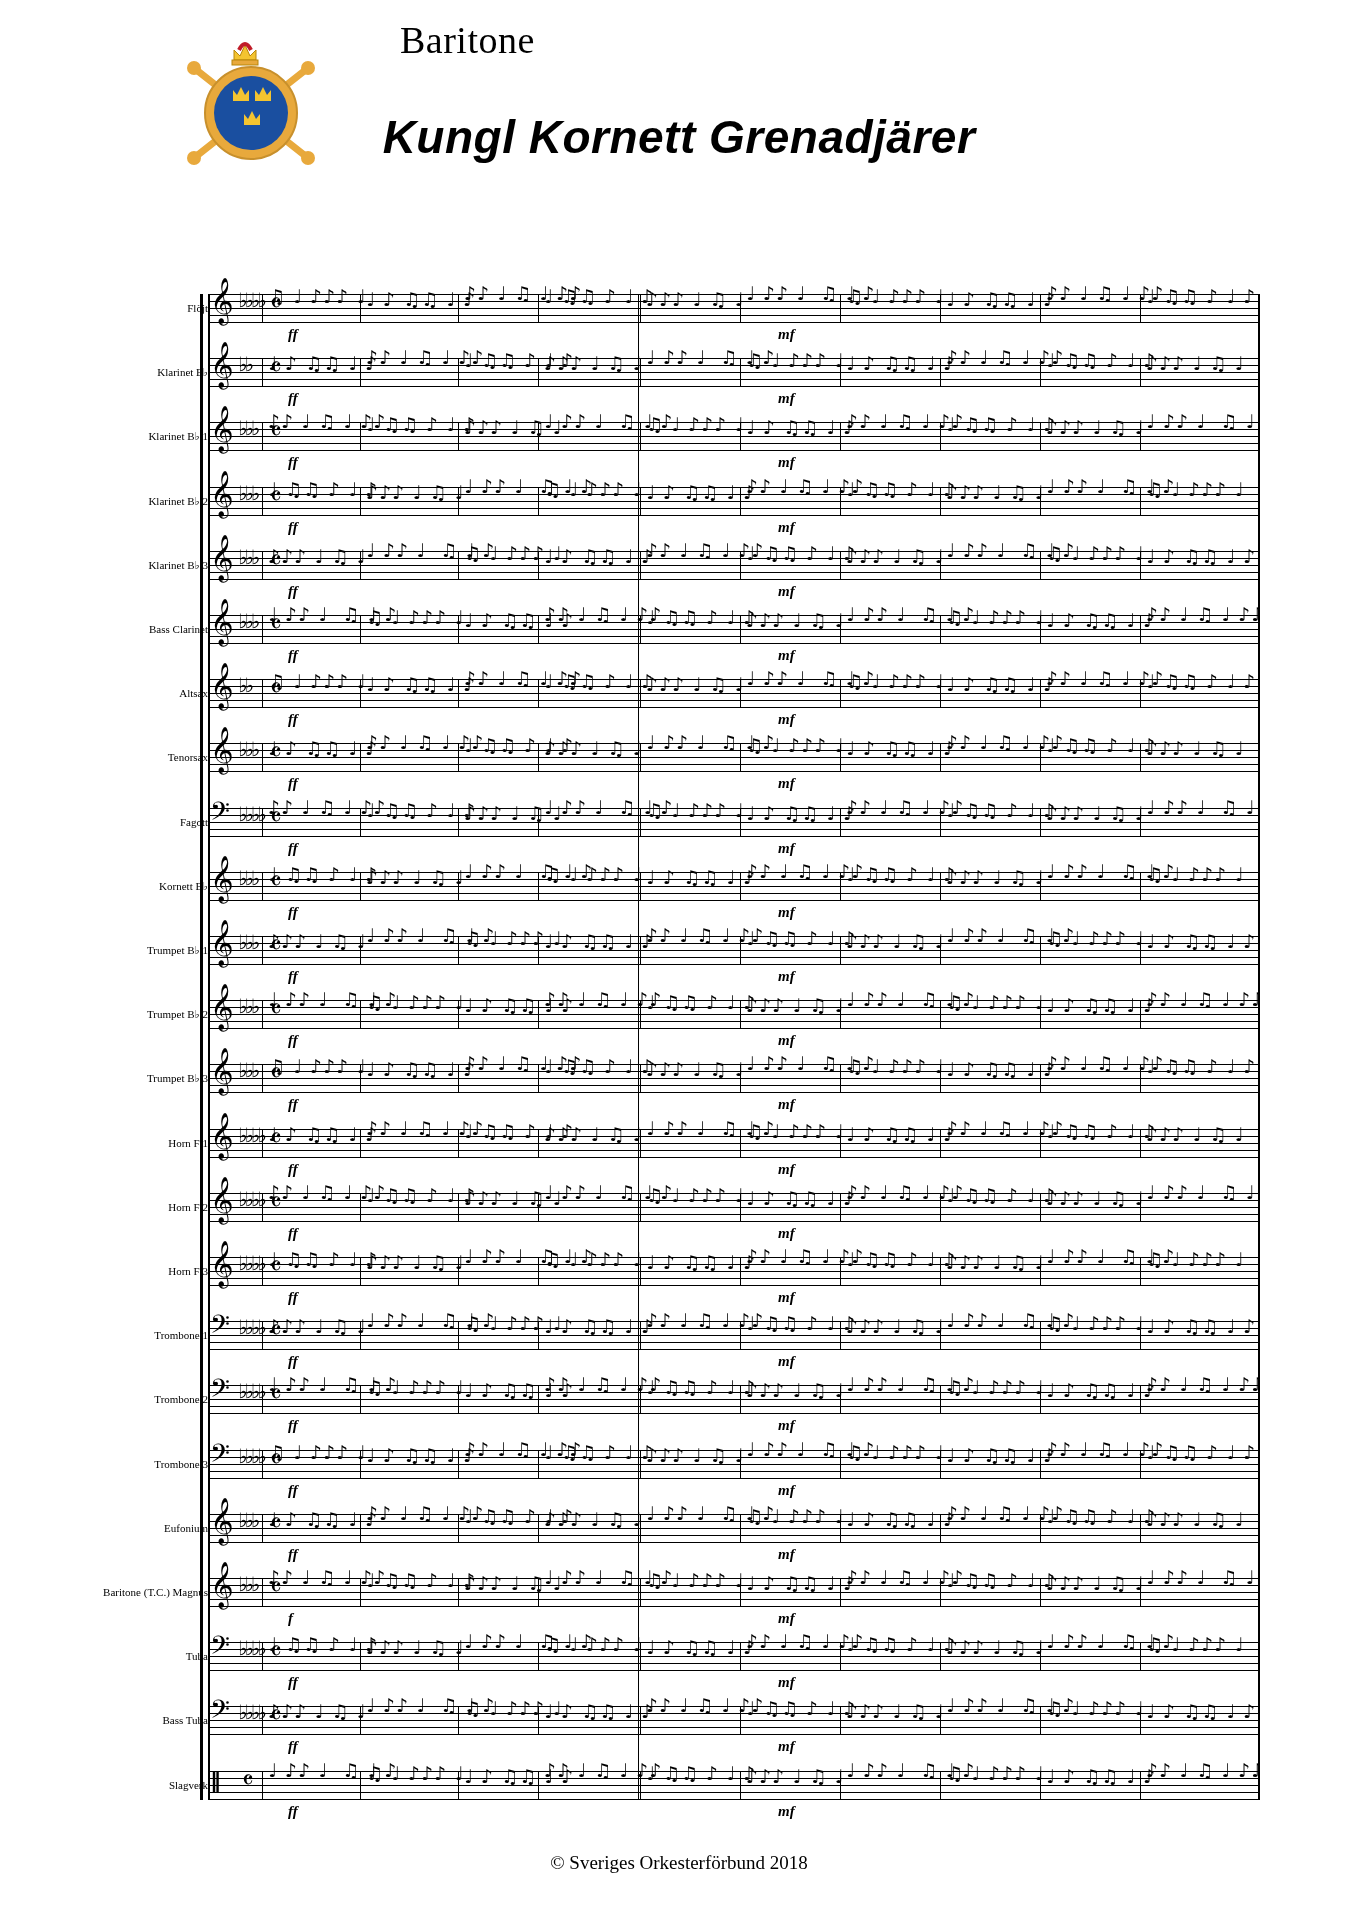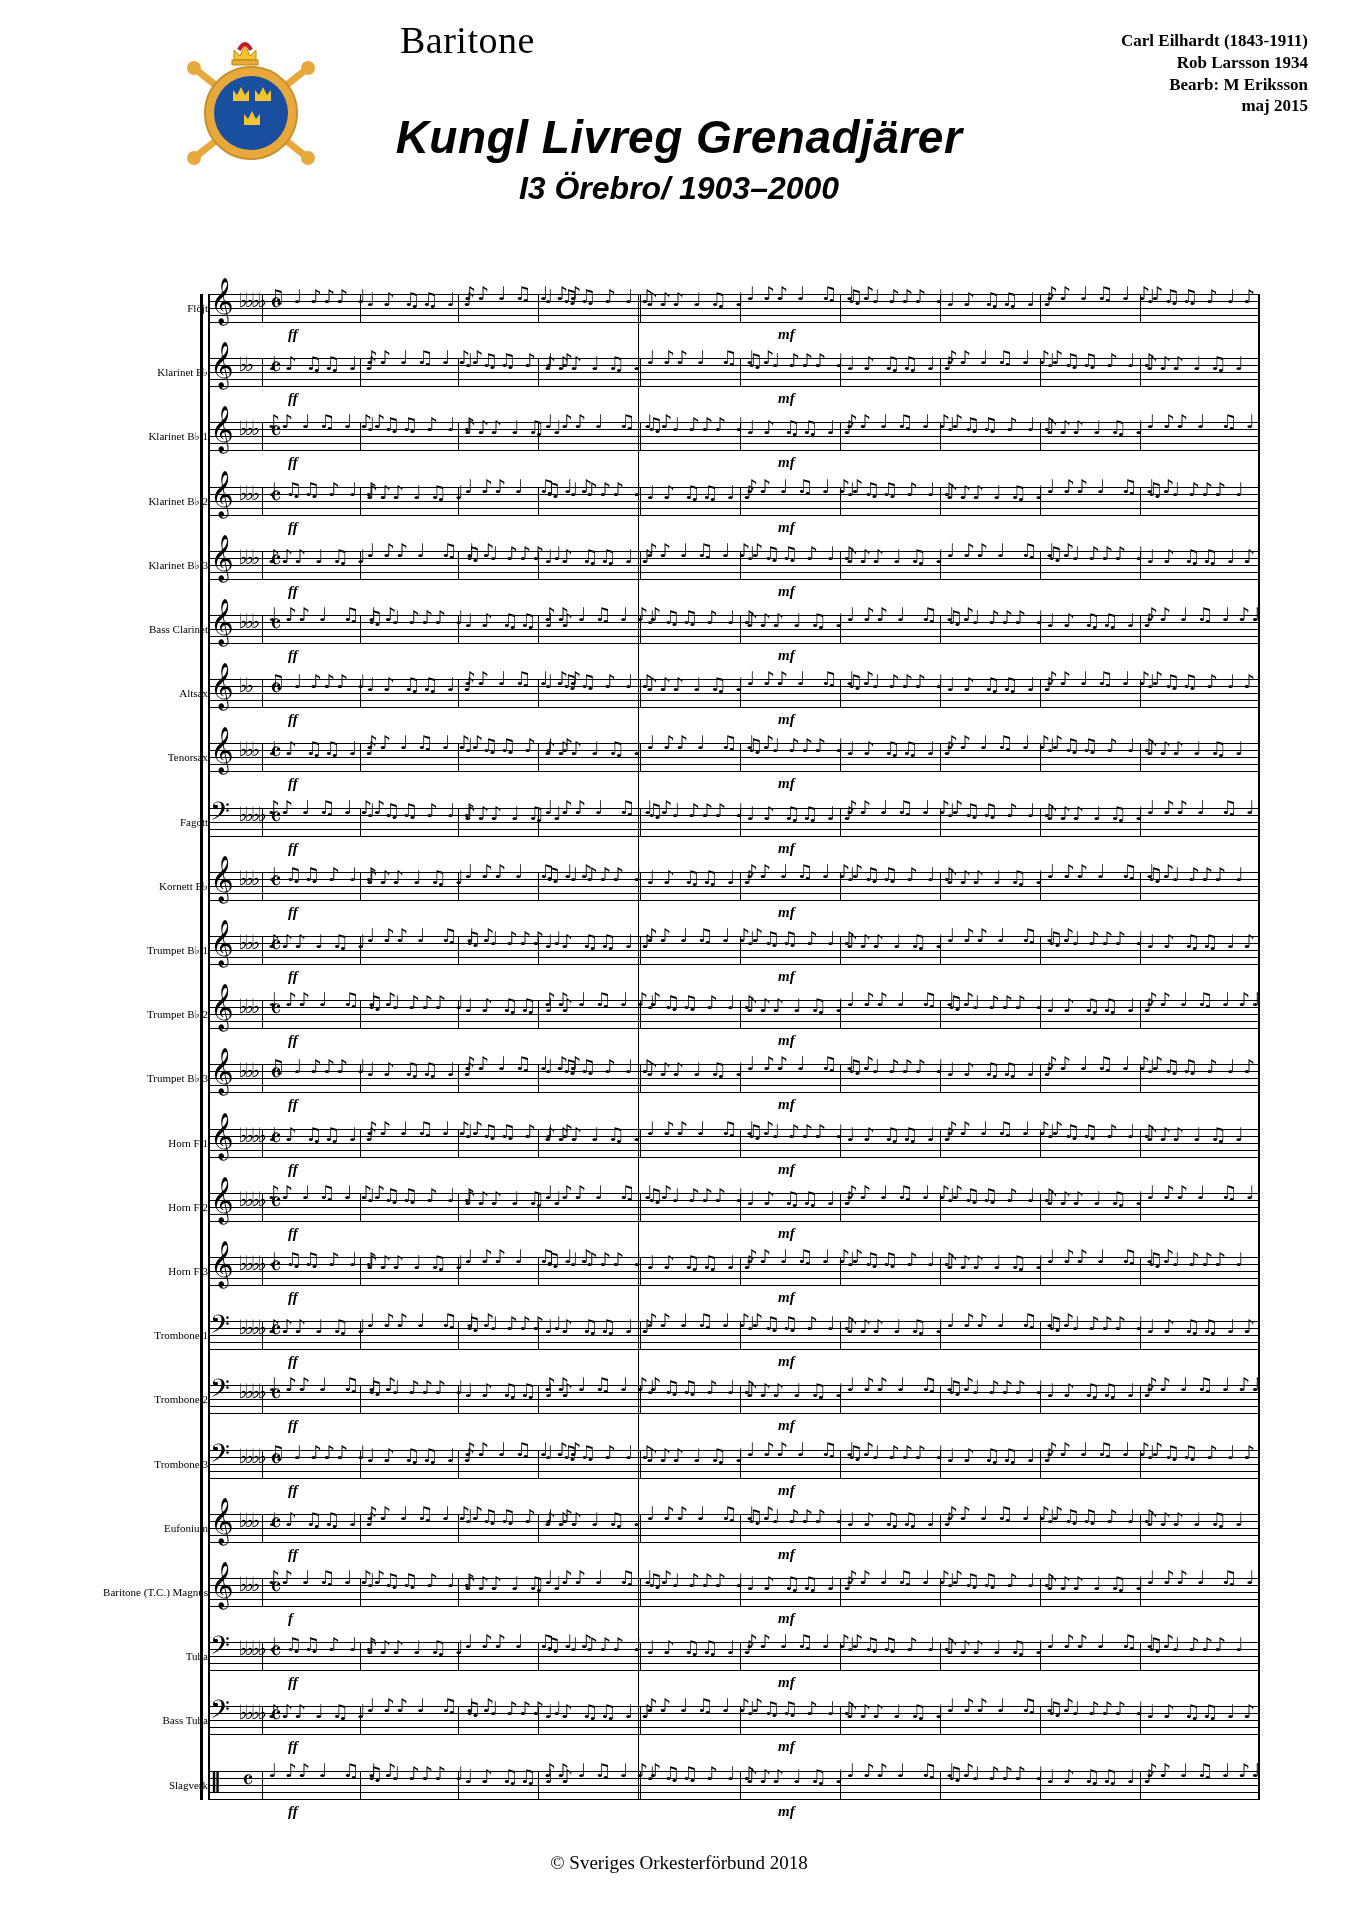--- a/index.html
+++ b/index.html
@@ -230,29 +230,22 @@
       <g>
         <path d="M58 30 l0 -10 l6 6 l5 -11 l5 11 l6 -6 l0 10 z" fill="#f4c430" stroke="#b8860b" stroke-width="1"></path>
         <rect x="56" y="30" width="26" height="5" fill="#e8a93c" stroke="#b8860b" stroke-width="1"></rect>
         <path d="M63 20 q6 -12 12 0" fill="none" stroke="#c01c28" stroke-width="4"></path>
       </g>
     </svg>
   </div>
 
   <div id="partitur">Baritone</div>
 
-  <div id="credits">
-    <div>Carl Eilhardt (1843-1911)</div>
-    <div>Rob Larsson 1934</div>
-    <div>Bearb: M Eriksson</div>
-    <div>maj 2015</div>
-  </div>
-
-  <div id="main-title">Kungl Livreg Grenadjärer</div>
-  <div id="subtitle">I3 Örebro/ 1903–2000</div>
+
+  <div id="main-title">Kungl Kornett Grenadjärer</div>
 </div>
 
 <div id="score">
   <div class="brace" style="top: 6px; height: 1505.6px;"></div>
   <div class="sysbar" style="top: 6px; height: 1505.6px;"></div>
   <div class="sysbar" id="sysbar-end" style="left: 1258px; top: 6px; height: 1505.6px;"></div>
 <div class="stave-row" style="top: 6px;">
       <div class="inst-label" style="top: 8px;">Flöjt</div>
       <div class="staff">
         <div class="ln"></div>

